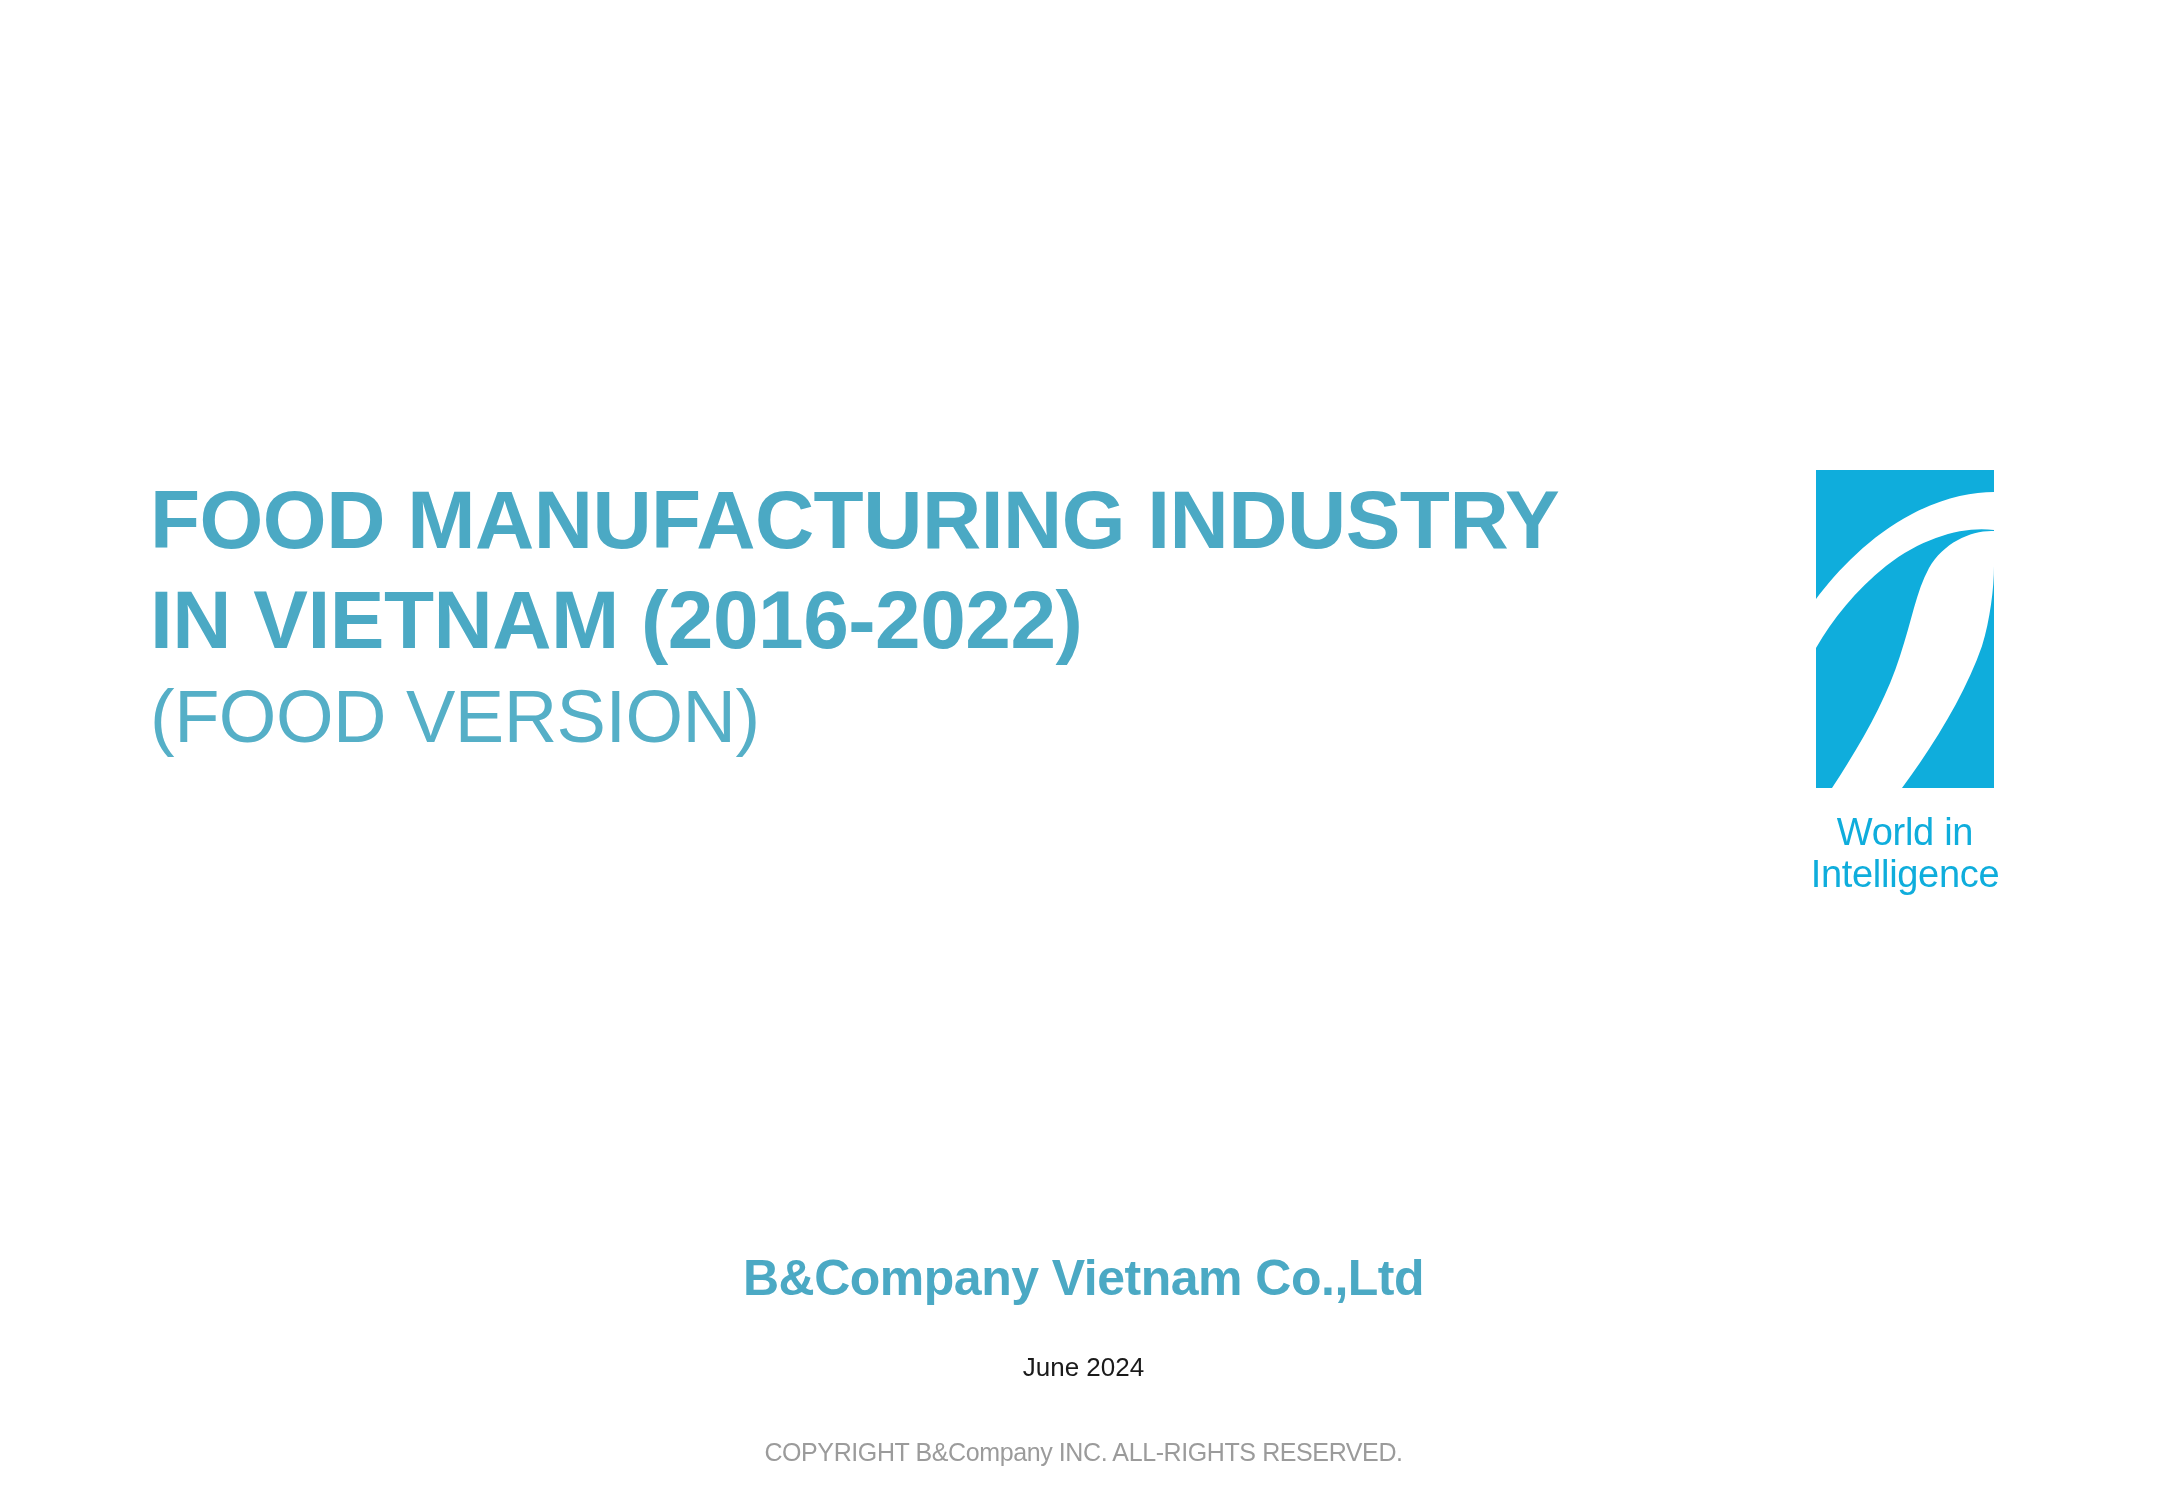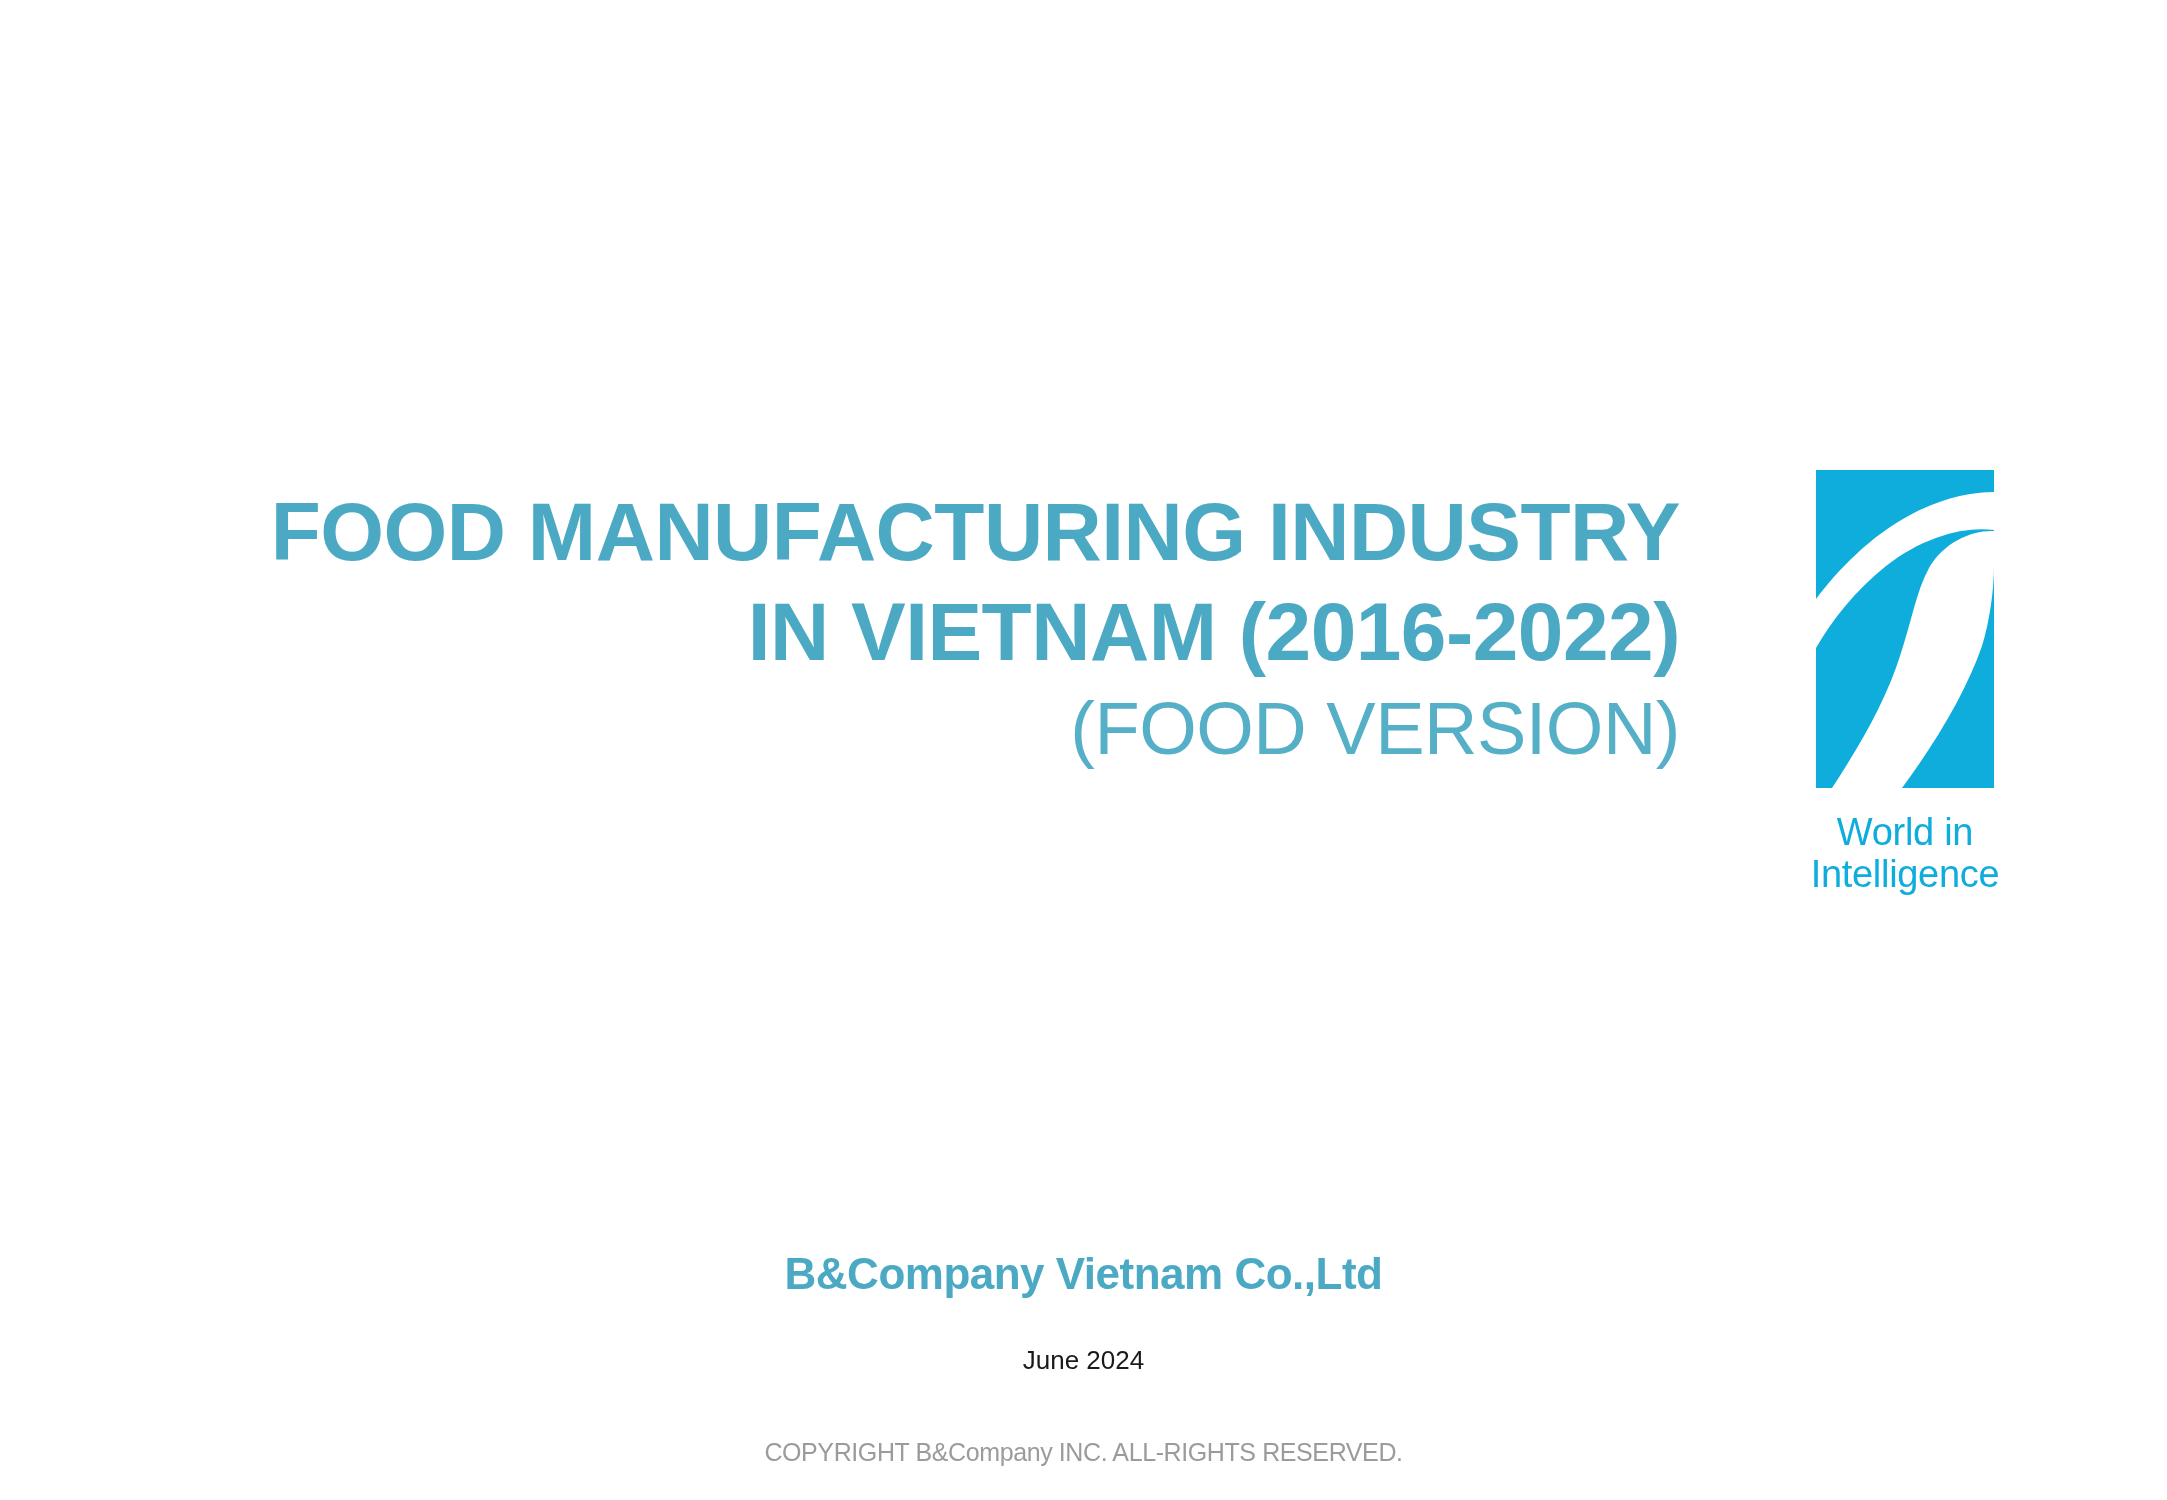--- a/index.html
+++ b/index.html
@@ -20,22 +20,21 @@
     background: #ffffff;
     overflow: hidden;
   }
 
   
   .title-block {
     position: absolute;
     left: 150px;
     top: 470px;
     width: 1530px;
-    text-align: right;
-    margin-top: 12px;
+    text-align: left;
   }
 
   .title-line {
     color: #4BA9C4;
     font-family: "Liberation Sans", sans-serif;
     font-weight: bold;
     font-size: 82px;
     line-height: 1.22;
     letter-spacing: -0.5px;
     white-space: nowrap;
@@ -98,21 +97,21 @@
     left: 0;
     top: 1248px;
     width: 2167px;
     text-align: center;
   }
 
   .company-name {
     color: #4BA9C4;
     font-family: "Liberation Sans", sans-serif;
     font-weight: bold;
-    font-size: 44px;
+    font-size: 50px;
     line-height: 1.2;
     letter-spacing: -0.5px;
   }
 
   .company-date {
     margin-top: 44px;
     color: #1a1a1a;
     font-family: "Liberation Sans", sans-serif;
     font-weight: normal;
     font-size: 26px;

